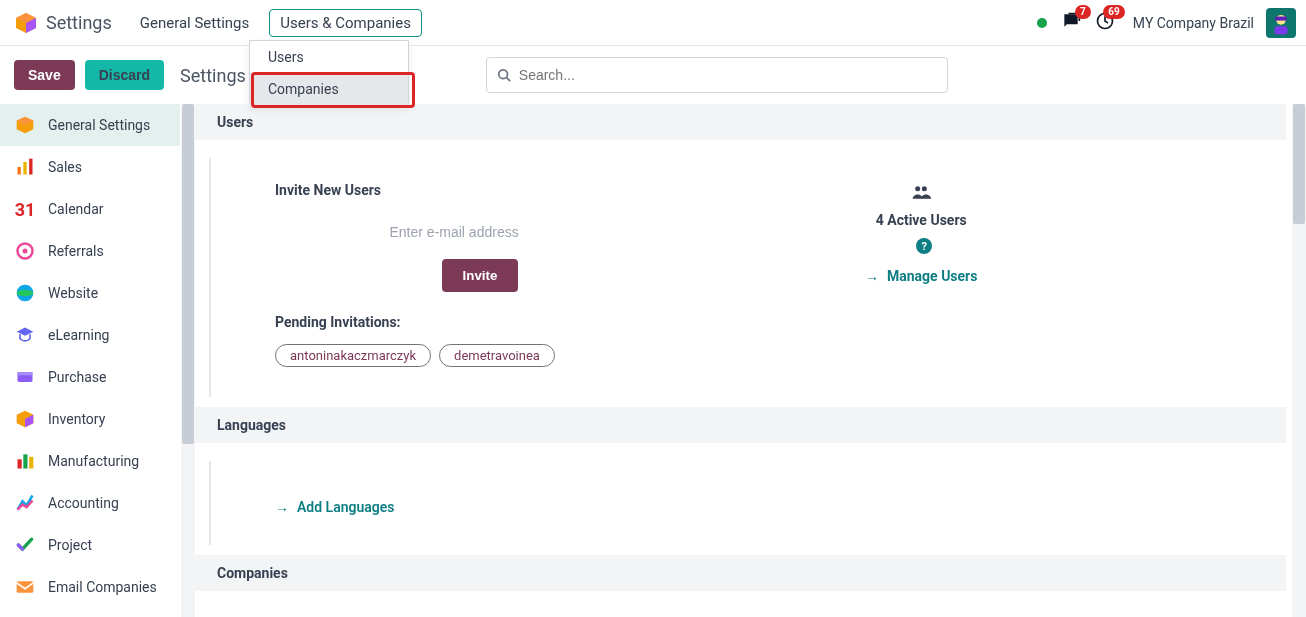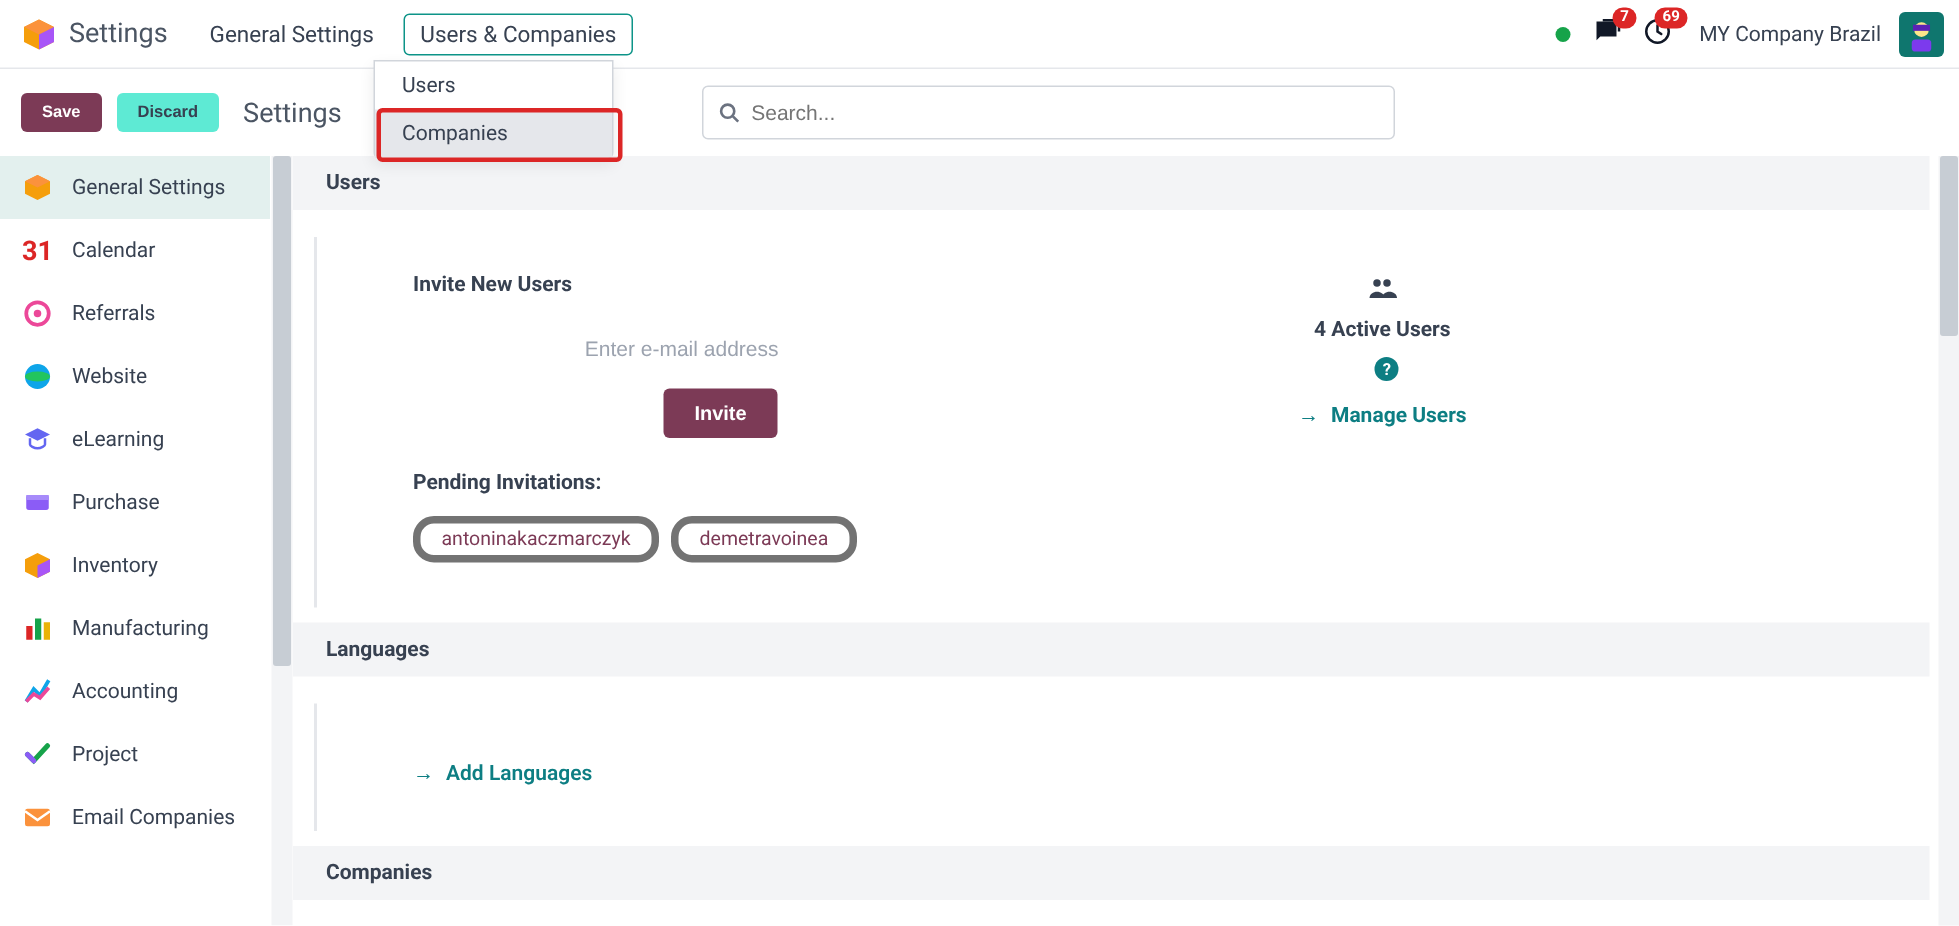--- a/index.html
+++ b/index.html
@@ -23,23 +23,23 @@
   .avatar svg { width: 26px; height:26px; }
 
   
   .dropdown { position: absolute; top: 40px; left: 249px; width: 160px; background: #fff; border: 1px solid #d1d5db; border-radius: 0 0 4px 4px; box-shadow: 0 4px 10px rgba(0,0,0,.08); z-index: 30; }
   .dropdown-item { padding: 8px 18px; font-size: 14px; color: #374151; cursor: pointer; text-align:left;}
   .dropdown-item.hovered { background: #e5e7eb; }
   .highlight-box { position: absolute; border: 3px solid #dc2626; border-radius: 4px; top: 72px; left: 251px; width: 164px; height: 36px; z-index: 31; pointer-events: none; }
 
   
   .actionbar { display: flex; align-items: center; padding: 12px 14px; gap: 10px; height: 58px; }
-  .btn { border: none; border-radius: 4px; padding: 7px 14px; font-size: 11px; font-weight: 600; cursor: pointer; }
+  .btn { border: none; border-radius: 4px; padding: 7px 14px; font-size: 14px; font-weight: 600; cursor: pointer; }
   .btn-save { background: #7c3a56; color: #fff; }
-  .btn-discard { background: #5eead4; color: #374151; }
+  .btn-discard { background: #14b8a6; color: #374151; }
   .breadcrumb { font-size: 18px; color: #4b5563; margin-left: 6px; }
   .searchwrap { margin-left: 230px; display:flex; align-items:center; width: 462px; height: 36px; border: 1px solid #d1d5db; border-radius: 4px; padding: 0 10px; gap:8px;}
   .searchwrap svg { width:14px; height:14px; fill:#6b7280;}
   .searchwrap input { flex:1; border:none; outline:none; font-size:14px; color:#374151;}
 
   
   .layout { display: flex; height: calc(617px - 46px - 58px); }
   .sidebar-wrap { position:relative; width: 195px; flex-shrink:0;}
   .sidebar { width: 180px; height: 100%; overflow-y: auto; }
   .sidebar-track { position:absolute; right:0; top:0; width:14px; height:100%; background:#f3f4f6; }
@@ -57,21 +57,21 @@
   .section-body { padding: 24px 0 30px 64px; border-left: 2px solid #e5e7eb; margin-left: 14px; margin-top:18px; margin-bottom:10px;}
 
   .users-grid { display:flex; gap:180px;}
   .users-left { width: 410px;}
   .label-strong { font-weight:700; color:#374151; margin-bottom:18px; display:block;}
   .invite-row { display:flex; gap:10px; align-items:center; margin-bottom:22px;flex-direction:column;}
   .invite-row input { flex:1; border:none; border-bottom:1px solid transparent; padding:8px 0; font-size:14px; outline:none; color:#374151;}
   .invite-row input::placeholder { color:#9ca3af;}
   .btn-invite { background:#7c3a56; color:#fff; border:none; border-radius:4px; padding:9px 21px; font-weight:600; cursor:pointer;}
   .chips { display:flex; gap:8px; margin-top:14px;}
-  .chip { border:5px solid #737373; color:#7c3a56; border-radius:14px; padding:3px 14px; font-size:13px; cursor:pointer;}
+  .chip { border:1px solid #737373; color:#7c3a56; border-radius:14px; padding:3px 14px; font-size:13px; cursor:pointer;}
 
   .users-right { padding-top:0px;}
   .active-users-row { display:flex; align-items:center; gap:10px; font-weight:700; color:#374151;flex-direction:column;}
   .active-users-row svg { width:20px; height:20px; fill:#374151;}
   .linkish { color:#0d7e83; font-weight:700; cursor:pointer; display:flex; align-items:center; gap:8px; margin-top:14px;}
   .linkish.small { font-weight:600;}
   .arrow { font-weight:900;}
   .help-icon { width:16px; height:16px; border-radius:50%; background:#0d7e83; color:#fff; display:inline-flex; align-items:center; justify-content:center; font-size:11px; font-weight:700; margin-left:6px;}
 
   .lang-count { font-weight:700; margin-bottom:18px;}
@@ -143,20 +143,30 @@
   <div class="sidebar-wrap">
     <div class="sidebar">
       <div class="side-item active">
         <span class="side-icon">
             <svg width="20" height="20" viewBox="0 0 24 24">
               <polygon points="12,2 22,7 22,17 12,22 2,17 2,7" fill="#f59e0b"></polygon>
               <polygon points="12,2 22,7 12,12 2,7" fill="#fb923c"></polygon>
             </svg>
           </span>
         <span>General Settings</span>
+      </div>
+      <div class="side-item">
+        <span class="side-icon">
+            <svg width="20" height="20" viewBox="0 0 24 24">
+              <rect x="3" y="12" width="4" height="9" fill="#f97316"></rect>
+              <rect x="10" y="6" width="4" height="15" fill="#eab308"></rect>
+              <rect x="17" y="2" width="4" height="19" fill="#dc2626"></rect>
+            </svg>
+          </span>
+        <span>Sales</span>
       </div>
       <div class="side-item">
         <span class="side-icon" style="color:#dc2626; font-weight:700;">31</span>
         <span>Calendar</span>
       </div>
       <div class="side-item">
         <span class="side-icon">
             <svg width="20" height="20" viewBox="0 0 24 24">
               <circle cx="12" cy="12" r="9" fill="none" stroke="#ec4899" stroke-width="3"></circle>
               <circle cx="12" cy="12" r="3" fill="#ec4899"></circle>

